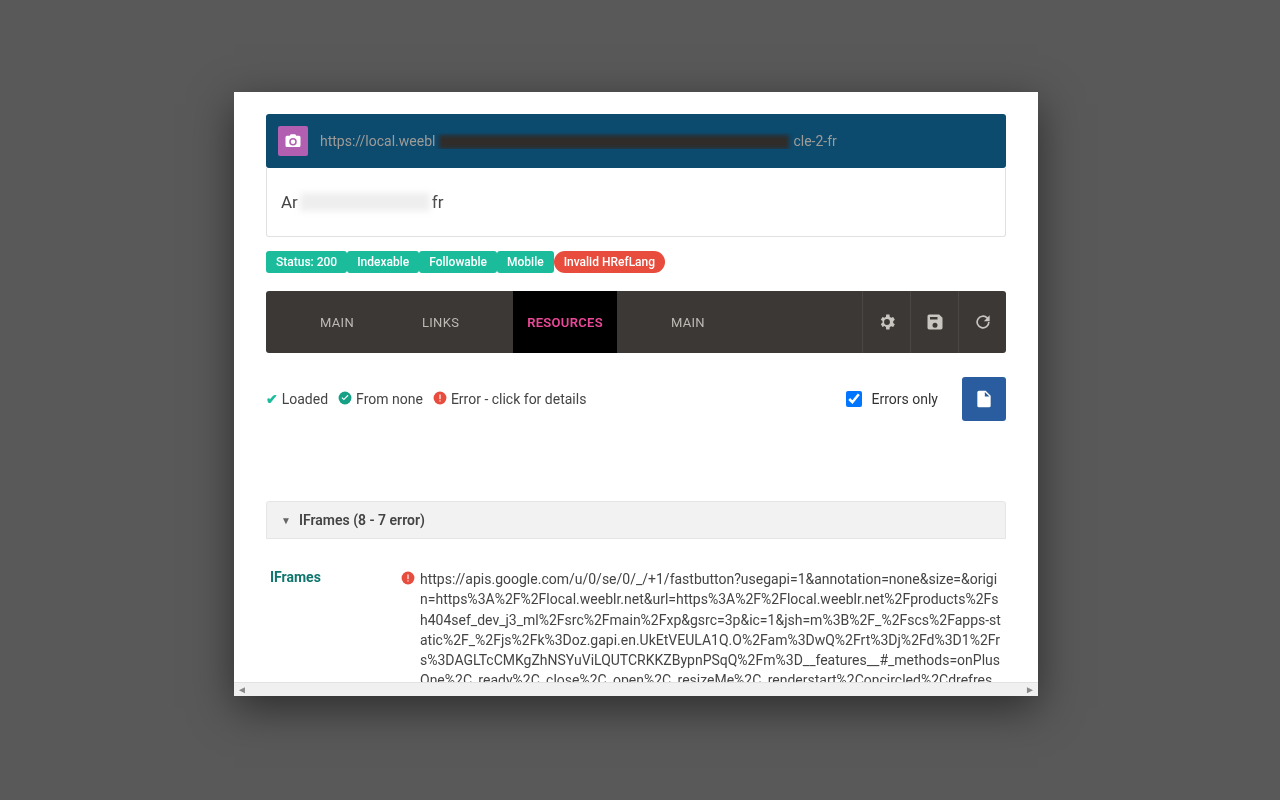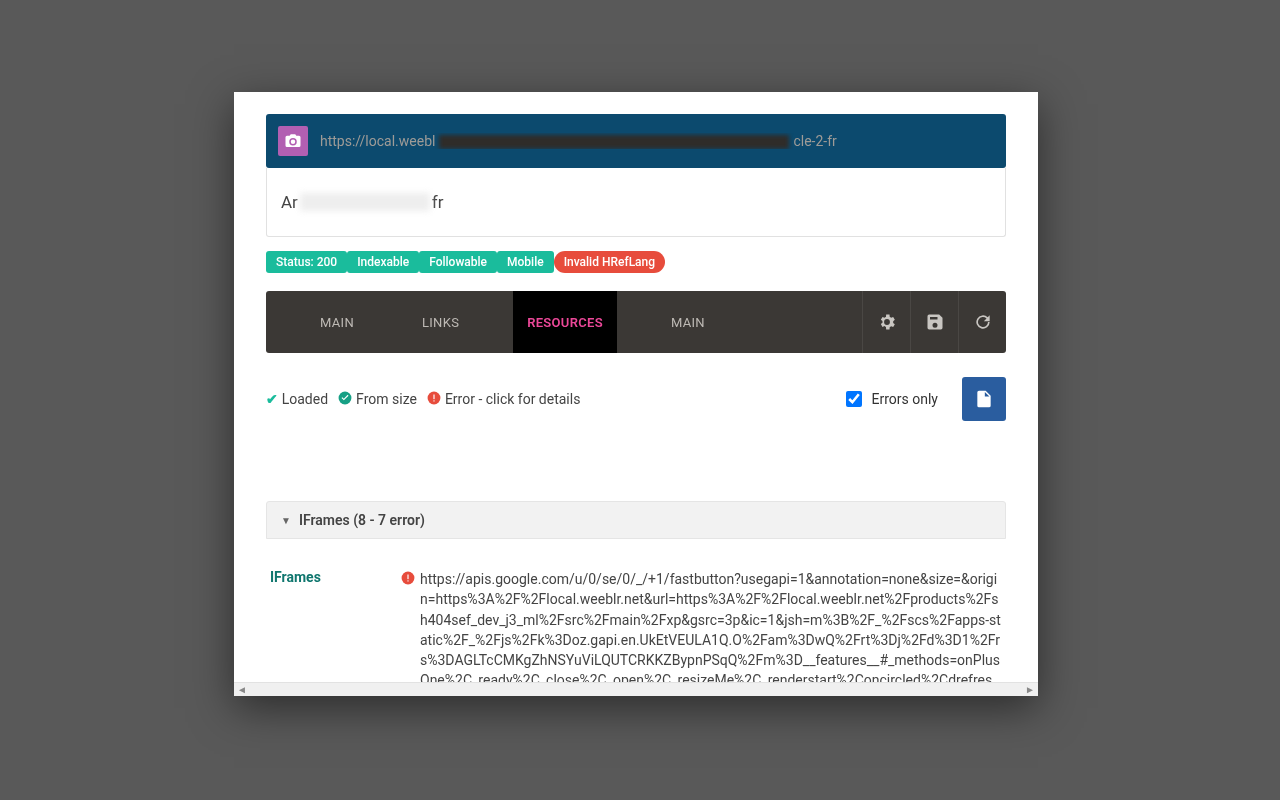--- a/index.html
+++ b/index.html
@@ -289,21 +289,21 @@
           <span class="chk-loaded">✔</span>
           <span>Loaded</span>
         </div>
         <div class="legend-item">
           <span class="chk-cache">
             <svg width="14" height="14" viewBox="0 0 24 24" fill="#16a085">
                 <circle cx="12" cy="12" r="11"></circle>
                 <path fill="#fff" d="M10 16l-4-4 1.4-1.4L10 13.2l6.6-6.6L18 8z"></path>
               </svg>
           </span>
-          <span>From size</span>
+          <span>From none</span>
         </div>
         <div class="legend-item">
           <span class="chk-error">
             <svg width="14" height="14" viewBox="0 0 24 24" fill="#e74c3c">
                 <circle cx="12" cy="12" r="11"></circle>
                 <rect x="11" y="6" width="2" height="8" fill="#fff"></rect>
                 <rect x="11" y="16" width="2" height="2" fill="#fff"></rect>
               </svg>
           </span>
           <span>Error - click for details</span>

